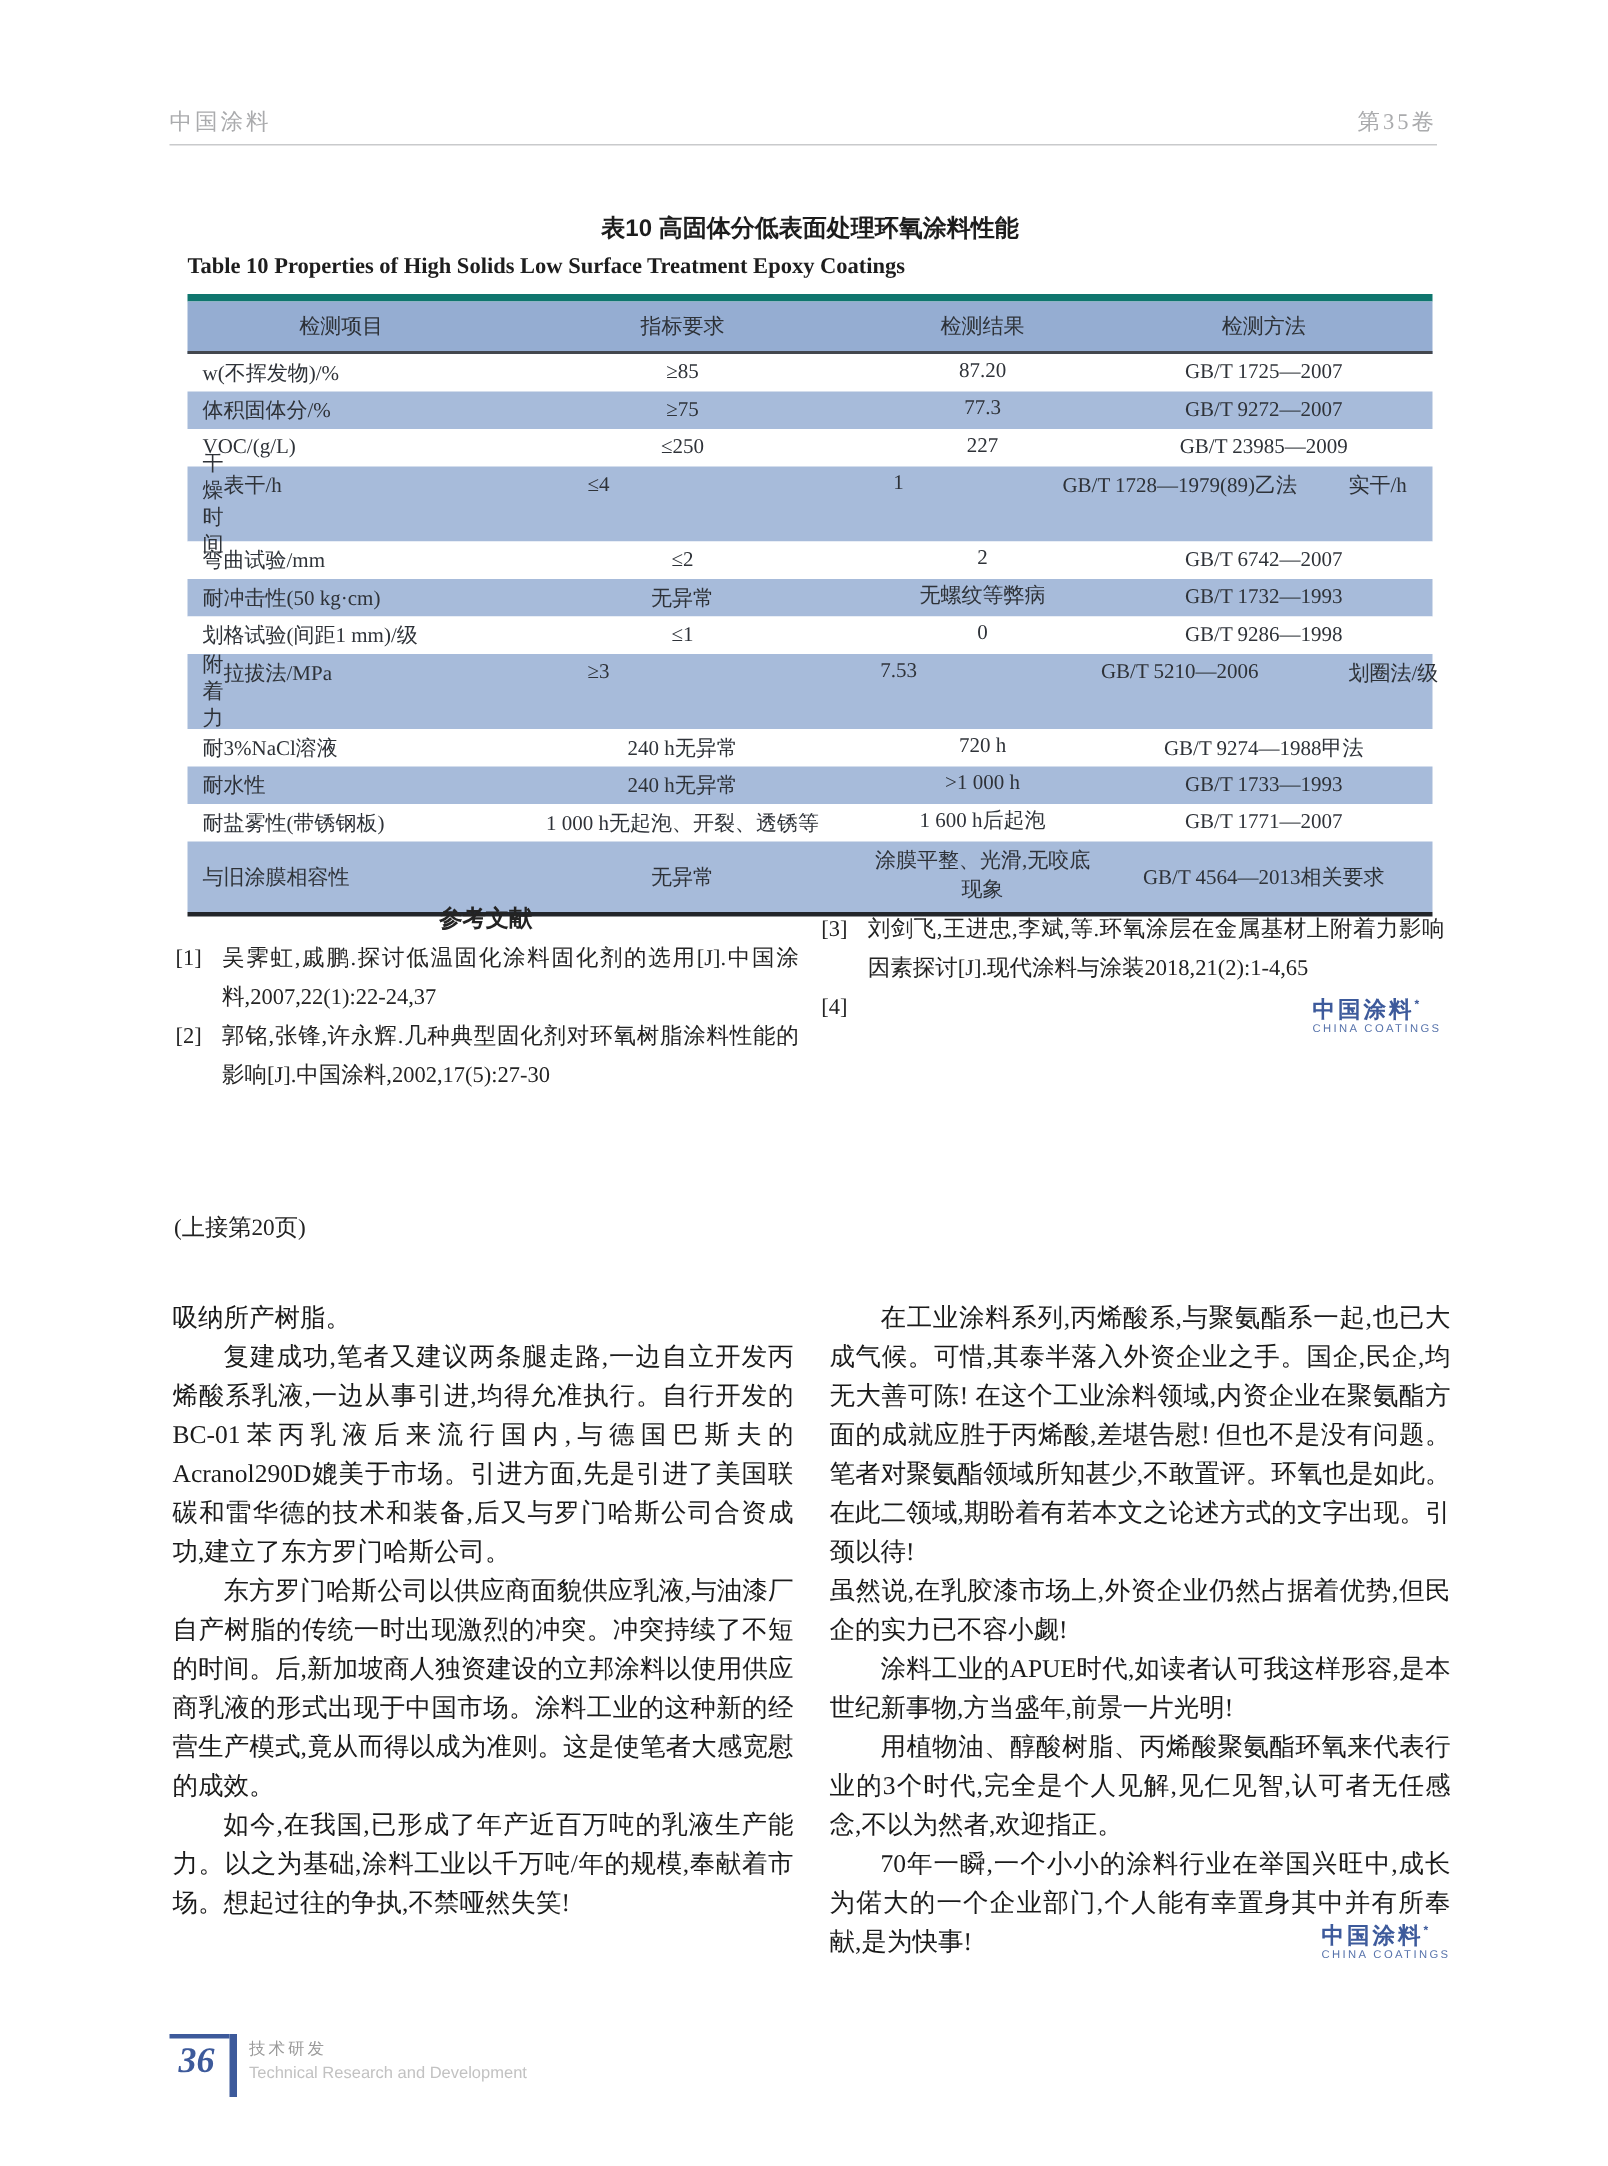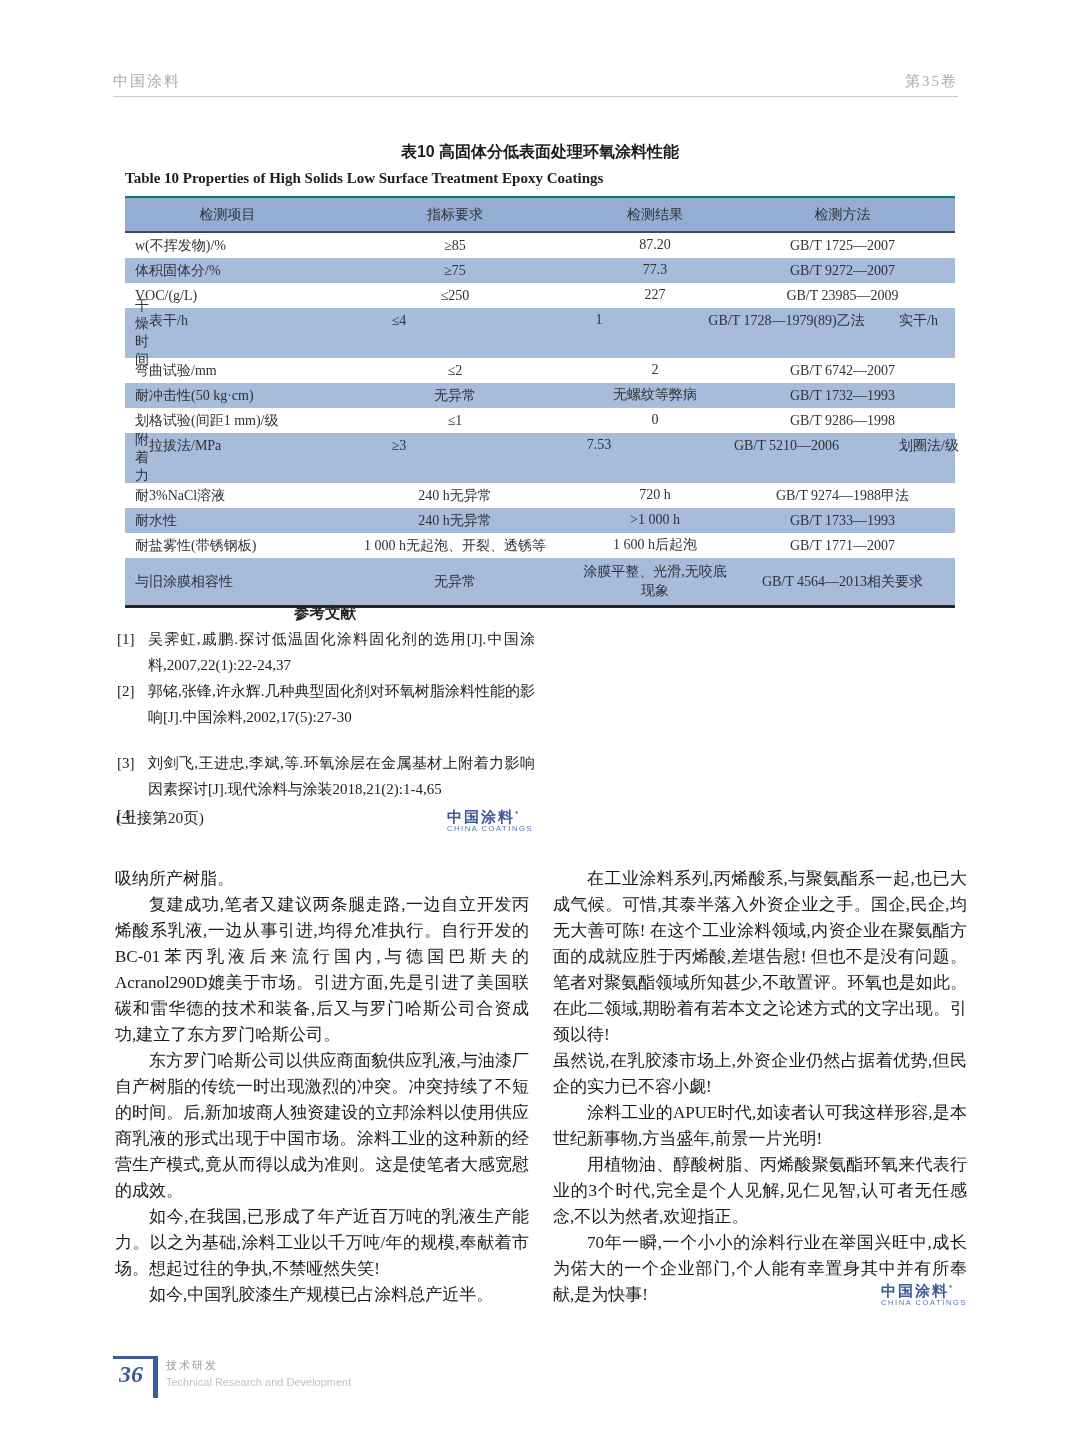--- a/index.html
+++ b/index.html
@@ -10,42 +10,42 @@
   .pg-header{position:absolute;left:113px;top:72px;width:845px;
              border-bottom:1px solid #c9cacc;padding-bottom:5px;
              display:flex;justify-content:space-between;
              color:#aaabad;font-size:15px;letter-spacing:2px;}
 
   
   .table-wrap{position:absolute;left:125px;top:142px;width:830px;}
   .t-title-cn{text-align:center;font-weight:bold;font-size:16px;color:#1d1d1d;
               font-family:"Liberation Sans","DejaVu Sans",sans-serif;margin:0 0 7px 0;}
   .t-title-en{text-align:left;font-weight:bold;font-size:15px;color:#1d1d1d;margin:0 0 9px 0;}
-  .dtable{border-top:2px solid #0f766e;border-bottom:3px solid #23262b;font-size:14px;color:#2e3238;}
+  .dtable{border-top:5px solid #0f766e;border-bottom:3px solid #23262b;font-size:14px;color:#2e3238;}
   .thead{display:flex;height:33px;background:#95add2;border-bottom:2px solid #43474e;}
   .thead .c{display:flex;align-items:center;justify-content:center;}
   .h0{width:205px}.h1{width:250px}.h2{width:150px}.h3{width:225px}
   .trow{display:flex;height:25px;}
   .trow.blue{background:#a7bbda;}
   .trow.white{background:#ffffff;}
   .trow.group{height:50px;}
   .trow.tall{height:47px;}
   .c{box-sizing:border-box;}
   .c.item{width:205px;display:flex;align-items:center;padding-left:10px;}
   .c.req{width:250px;display:flex;align-items:center;justify-content:center;text-align:center;}
   .c.res{width:150px;display:flex;align-items:center;justify-content:center;text-align:center;line-height:1.3;}
   .c.met{width:225px;display:flex;align-items:center;justify-content:center;text-align:center;}
   .c.glabel{width:80px;display:flex;align-items:center;padding-left:10px;}
   .gcol{flex:1;display:flex;}
   .srow{display:flex;height:25px;}
   .c.sitem{width:125px;display:flex;align-items:center;}
 
   
   .refs{position:absolute;left:115px;top:600px;width:848px;display:flex;gap:13px;
-        font-size:15px;line-height:26px;color:#232323;flex-direction:column;}
+        font-size:15px;line-height:26px;color:#232323;}
   .refs-col{width:420px;}
   .refs-col.right{padding-top:7px;}
   .refs-heading{text-align:center;font-weight:bold;font-size:15.5px;margin:0;}
   .ref-item{position:relative;padding-left:33px;text-align:justify;}
   .ref-no{position:absolute;left:2px;}
 
   
   .logo{display:inline-block;text-align:left;color:#3d5a9b;
         font-family:"Liberation Sans","DejaVu Sans",sans-serif;line-height:1.15;}
   .logo-cn{font-size:15px;font-weight:bold;letter-spacing:2px;}
@@ -212,21 +212,20 @@
   </div>
 
   <div class="continued">(上接第20页)</div>
 
   <div class="article">
     <div class="acol">
         <p class="para">吸纳所产树脂。</p>
         <p class="para ind">复建成功,笔者又建议两条腿走路,一边自立开发丙烯酸系乳液,一边从事引进,均得允准执行。自行开发的BC-01苯丙乳液后来流行国内,与德国巴斯夫的Acranol290D媲美于市场。引进方面,先是引进了美国联碳和雷华德的技术和装备,后又与罗门哈斯公司合资成功,建立了东方罗门哈斯公司。</p>
         <p class="para ind">东方罗门哈斯公司以供应商面貌供应乳液,与油漆厂自产树脂的传统一时出现激烈的冲突。冲突持续了不短的时间。后,新加坡商人独资建设的立邦涂料以使用供应商乳液的形式出现于中国市场。涂料工业的这种新的经营生产模式,竟从而得以成为准则。这是使笔者大感宽慰的成效。</p>
         <p class="para ind">如今,在我国,已形成了年产近百万吨的乳液生产能力。以之为基础,涂料工业以千万吨/年的规模,奉献着市场。想起过往的争执,不禁哑然失笑!</p>
-        <p class="para ind">如今,中国乳胶漆生产规模已占涂料总产近半。</p>
       </div>
     <div class="acol">
         <p class="para ind">在工业涂料系列,丙烯酸系,与聚氨酯系一起,也已大成气候。可惜,其泰半落入外资企业之手。国企,民企,均无大善可陈! 在这个工业涂料领域,内资企业在聚氨酯方面的成就应胜于丙烯酸,差堪告慰! 但也不是没有问题。笔者对聚氨酯领域所知甚少,不敢置评。环氧也是如此。在此二领域,期盼着有若本文之论述方式的文字出现。引颈以待!</p>
         <p class="para">虽然说,在乳胶漆市场上,外资企业仍然占据着优势,但民企的实力已不容小觑!</p>
         <p class="para ind">涂料工业的APUE时代,如读者认可我这样形容,是本世纪新事物,方当盛年,前景一片光明!</p>
         <p class="para ind">用植物油、醇酸树脂、丙烯酸聚氨酯环氧来代表行业的3个时代,完全是个人见解,见仁见智,认可者无任感念,不以为然者,欢迎指正。</p>
         <p class="para ind">70年一瞬,一个小小的涂料行业在举国兴旺中,成长为偌大的一个企业部门,个人能有幸置身其中并有所奉献,是为快事!</p>
       <span class="logo logo-abs">
           <div class="logo-cn">中国涂料<span class="logo-mark">*</span></div>
           <div class="logo-en">CHINA COATINGS</div>

